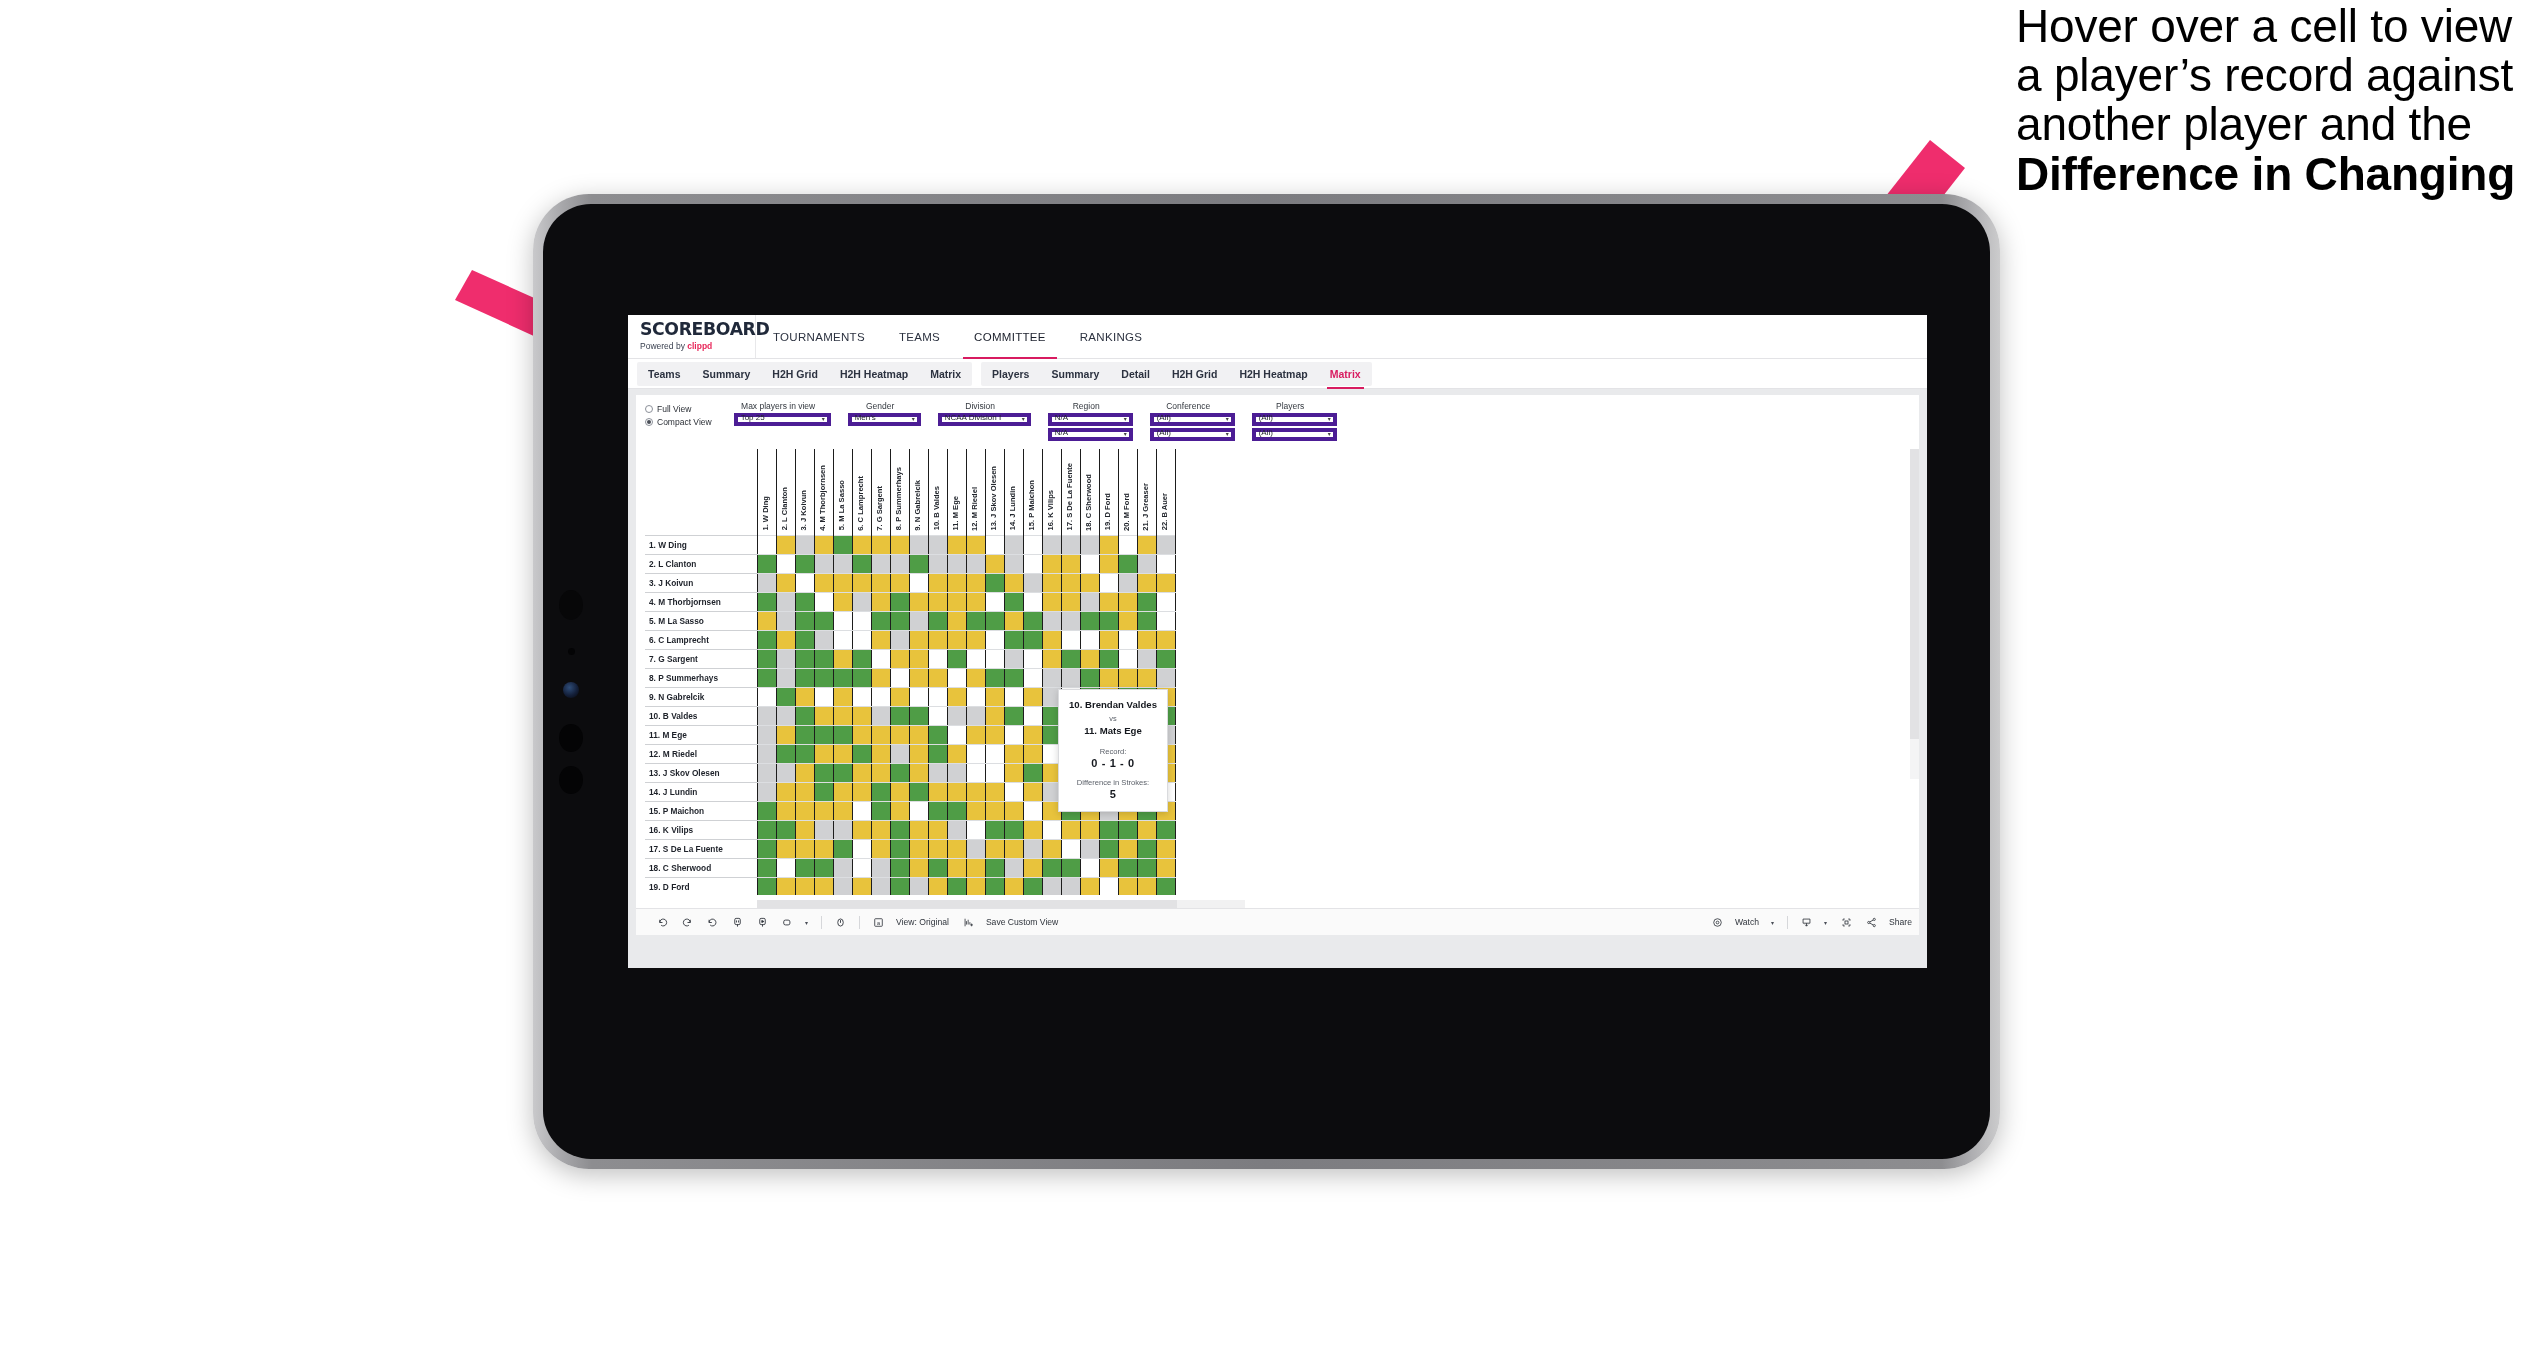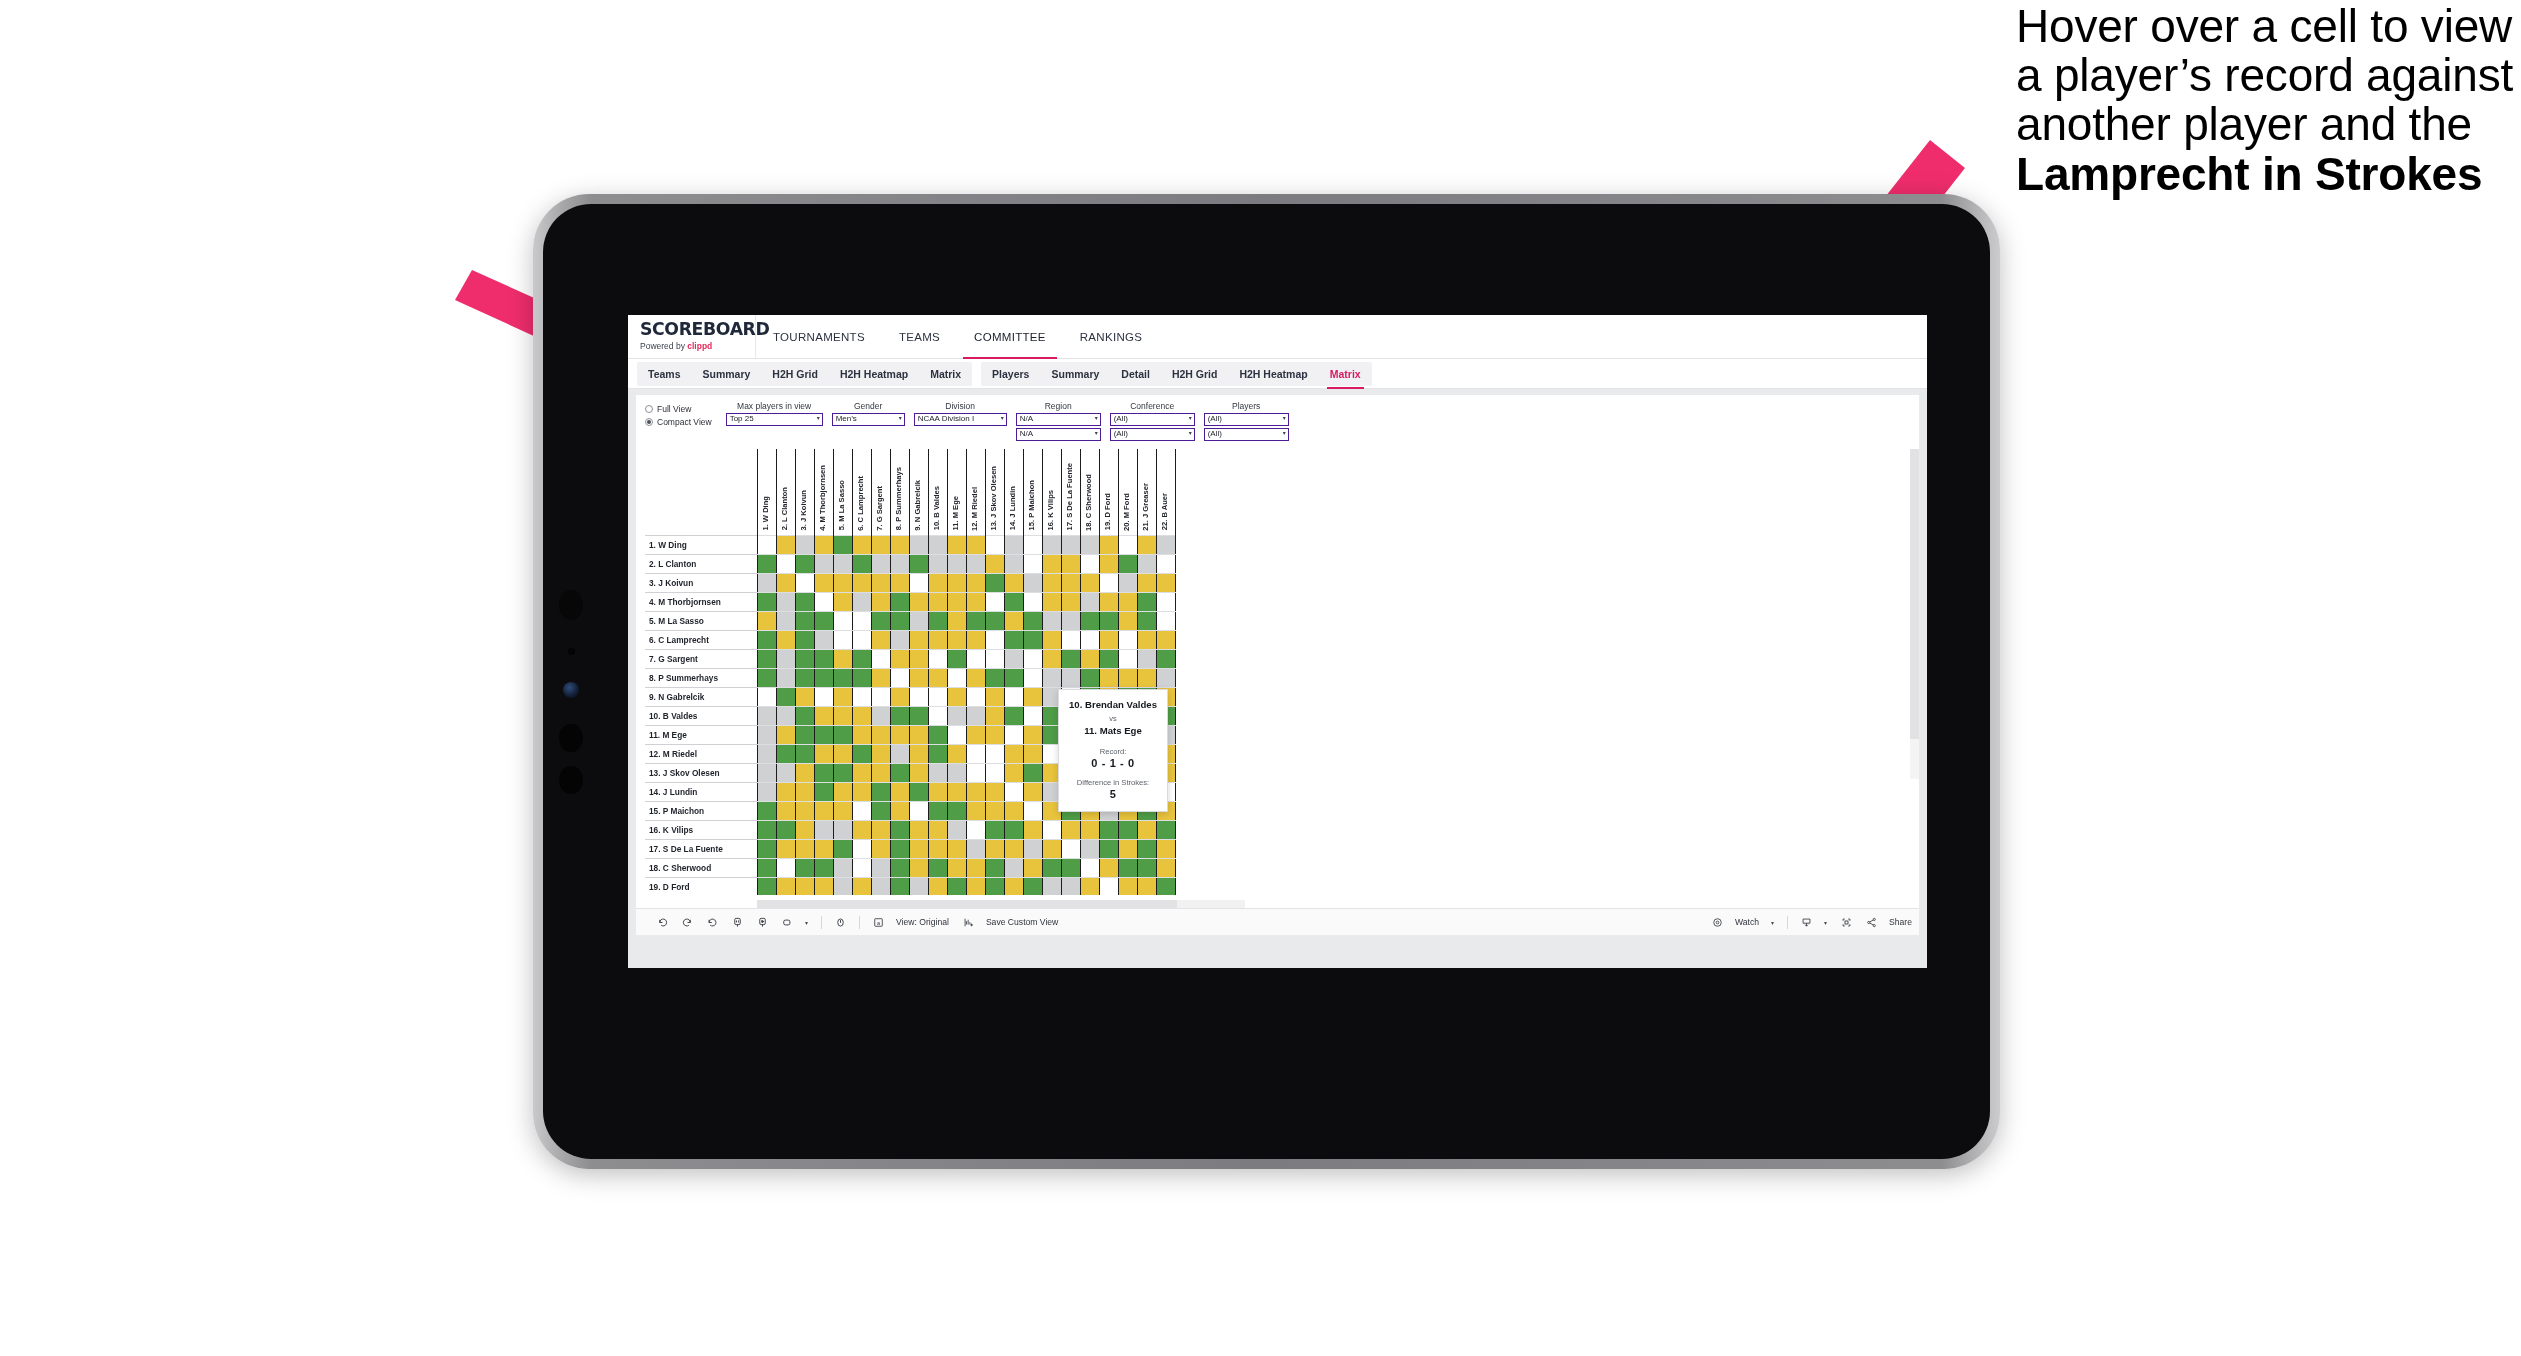--- a/index.html
+++ b/index.html
@@ -126,24 +126,24 @@
 
   
   #filters {
     display: flex; align-items: flex-start;
     padding: 6px 0 4px 9px;
     gap: 0px;
   }
   .fcol { margin-right: 9px; }
   .flabel { font-size: 8.5px; color: #33383f; margin-bottom: 2px; white-space: nowrap; text-align: center; }
   .fselect {
-    height: 13px; border: 1px solid #4c1d95; background: #fff;
+    height: 13px; border: 4px solid #4c1d95; background: #fff;
     font-size: 8px; color: #22262d;
-    display: flex; align-items: flex-start; justify-content: space-between;
-    padding: 0 2px 0 3px; cursor: pointer;
+    display: flex; align-items: flex-end; justify-content: space-between;
+    padding: 0 2px 0 3px; cursor: pointer; margin-left: 8px;
   }
   .fselect + .fselect { margin-top: 2px; }
   .fselect .caret { font-size: 6px; color: #444; margin-left: 4px; }
   .w-maxp { width: 97px; } .w-gender { width: 73px; } .w-div { width: 93px; }
   .w-region { width: 85px; } .w-conf { width: 85px; } .w-players { width: 85px; }
 
   .radio-col { margin-right: 14px; padding-top: 3px; }
   .radio-row { display: flex; align-items: center; gap: 4px; margin-bottom: 3px; cursor: pointer; }
   .radio {
     width: 8px; height: 8px; border-radius: 50%;
@@ -242,21 +242,21 @@
   .ic { display:inline-block; width: 11px; height: 11px; }
   .ic svg { display:block; width: 100%; height: 100%; }
 </style>
 </head>
 <body>
 
 <div id="stage">
 
 
   <div id="annot-right" class="annot">
-    <span>Hover over a cell to view a player’s record against another player and the </span><b>Lamprecht in Strokes</b>
+    <span>Hover over a cell to view a player’s record against another player and the </span><b>Difference in Changing</b>
   </div>
 
   <svg class="arrow-svg" viewBox="0 0 2521 1356">
     <g fill="#ef2d6d">
       <path d="M472 270 L833 432 L810 462 L455 300 Z"></path>
       <path d="M851 441 L789 424 L806 473 Z"></path>
     </g>
     <g fill="#ef2d6d">
       <path d="M1965 168 L1489 775 L1452 747 L1930 140 Z"></path>
       <path d="M1440 790 L1500 765 L1470 722 Z"></path>

